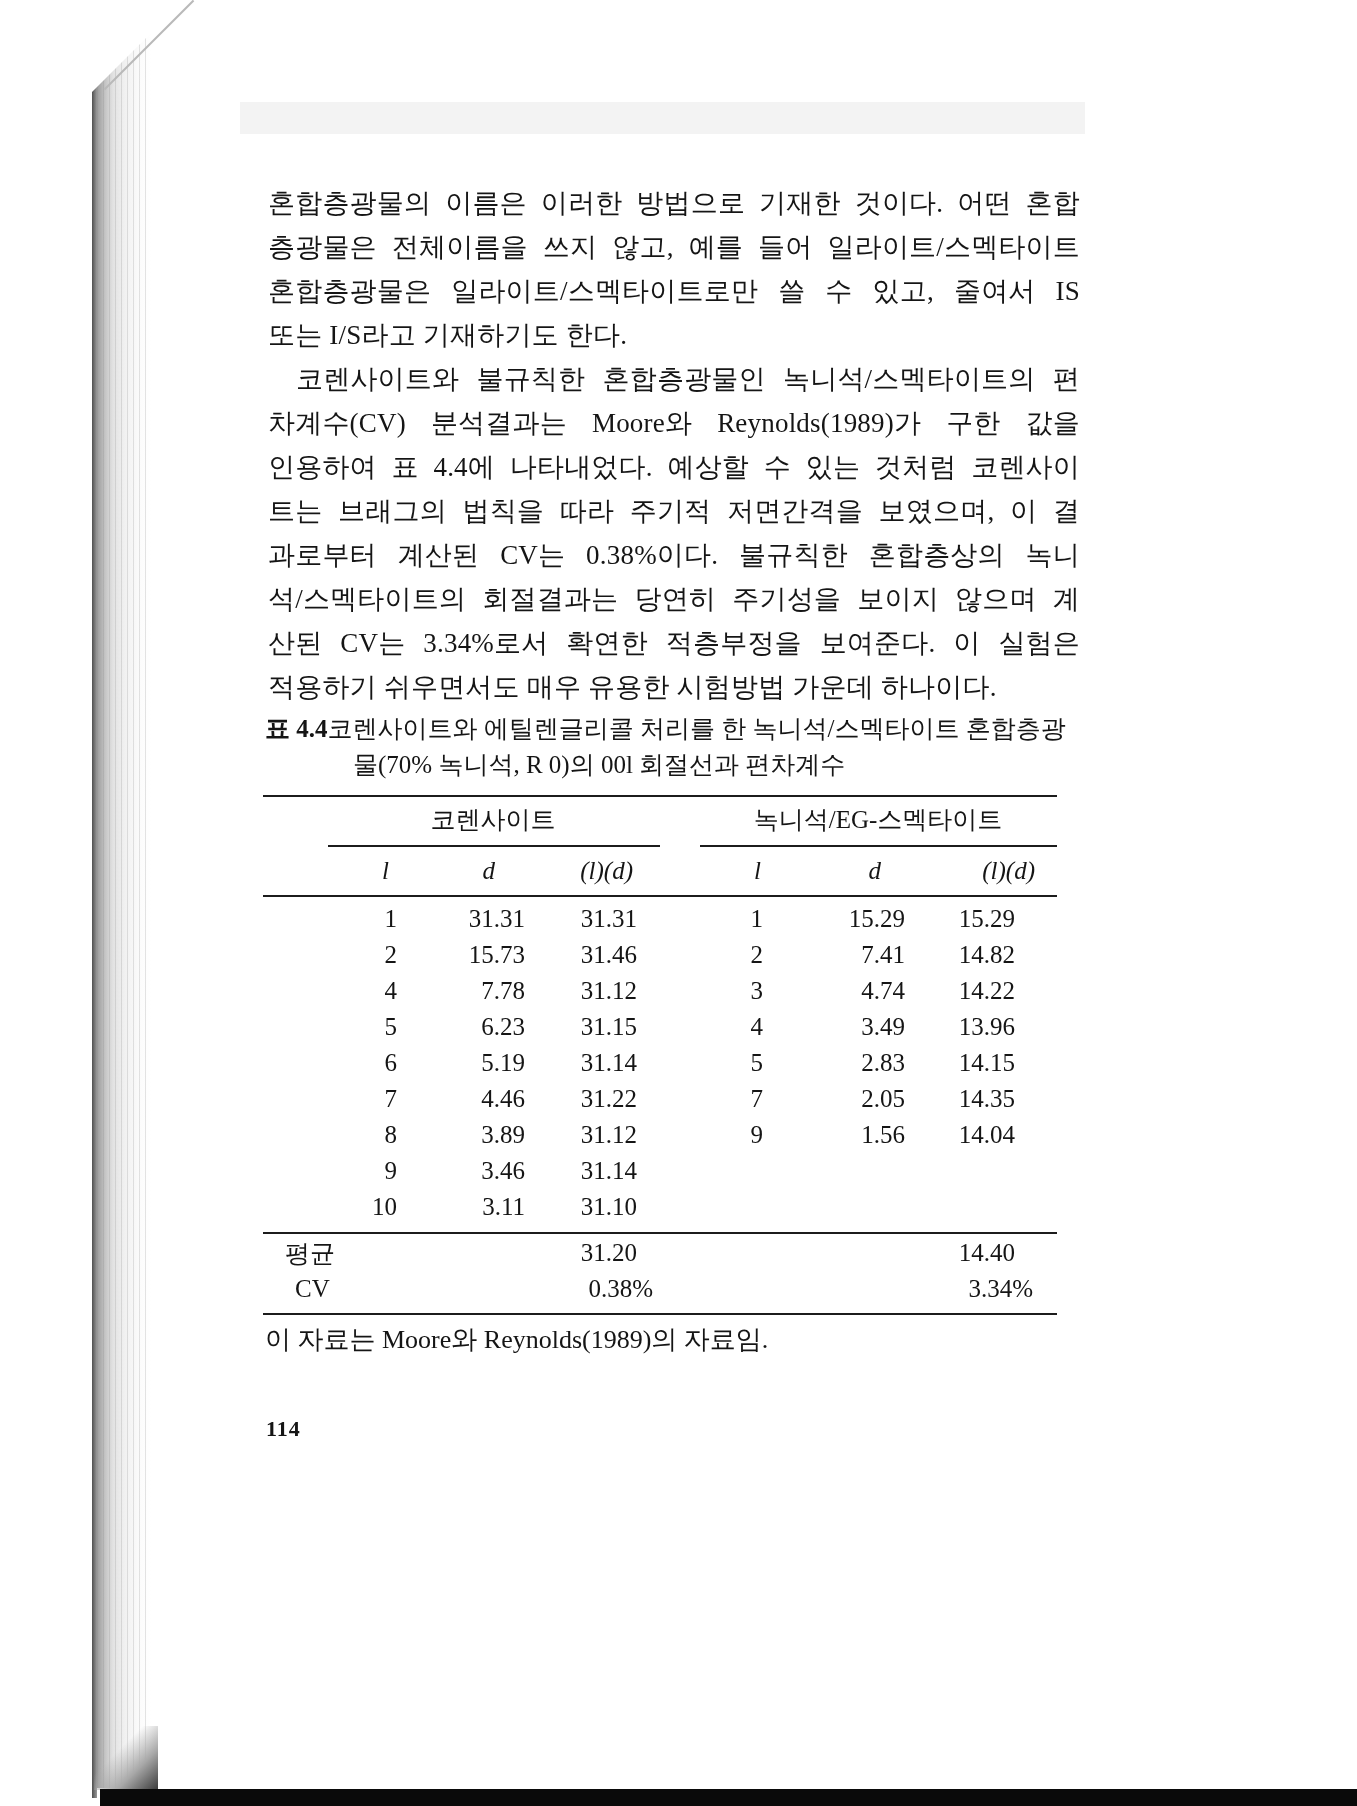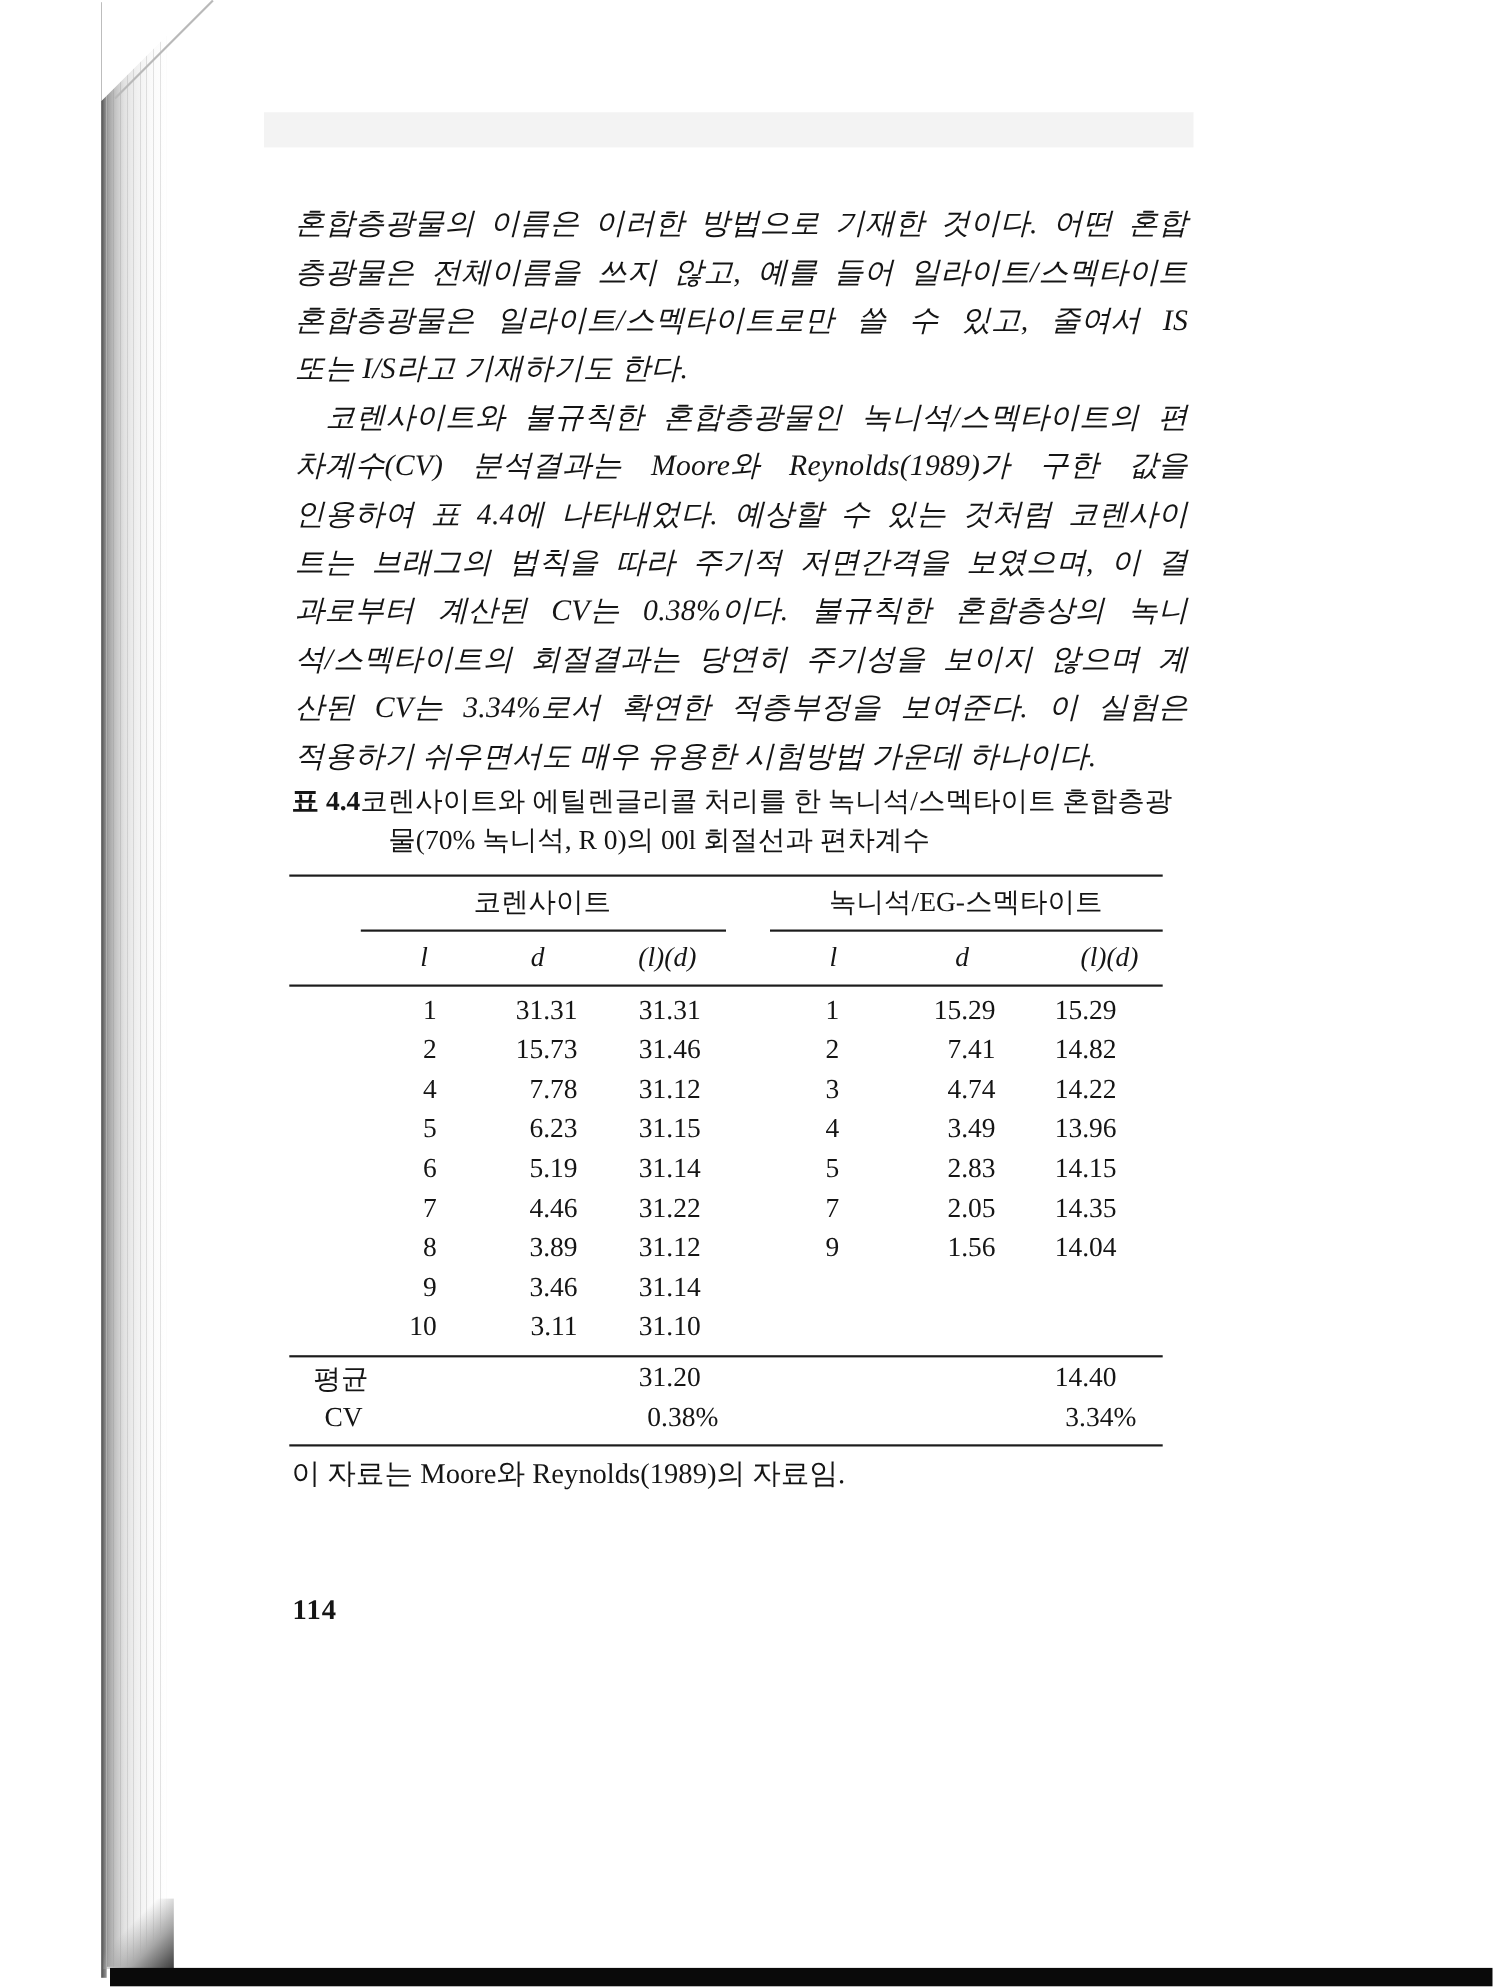--- a/index.html
+++ b/index.html
@@ -17,21 +17,21 @@
   .curl{position:absolute;left:92px;top:0;width:92px;height:92px;background:#ffffff;
     clip-path:polygon(0 0,100% 0,0 100%);}
   .curl-line{position:absolute;left:86px;top:44px;width:126px;height:2px;background:#b9b9b9;
     transform:rotate(-45deg);}
   .bl-slant{position:absolute;left:94px;top:1726px;width:64px;height:64px;
     background:linear-gradient(135deg,transparent 38%,#a8a8a8 68%,#3a3a3a 100%);}
   .bottom-bar{position:absolute;left:100px;top:1789px;width:1257px;height:17px;background:#0a0a0a;}
   .scan-band{position:absolute;left:240px;top:102px;width:845px;height:32px;background:#e9e9e9;opacity:.55;}
   
   .body-text{position:absolute;left:268px;top:181px;width:812px;
-    font-size:27px;line-height:44px;letter-spacing:.2px;font-style:italic;}
+    font-size:27px;line-height:44px;letter-spacing:.2px;}
   .jline{text-align:justify;text-align-last:justify;}
   .jline.last{text-align:justify;text-align-last:left;}
   .jline.indent{text-indent:28px;}
   
   .caption{position:absolute;left:265px;top:711px;width:810px;font-size:25px;line-height:36px;}
   .caption .cap-label{font-weight:bold;}
   .caption .cap-line2{padding-left:88px;}
   
   .dtable{position:absolute;left:263px;top:795px;width:794px;height:522px;font-size:25px;}
   .t-rule{position:absolute;height:2px;background:#1c1c1c;}
@@ -62,21 +62,21 @@
   .c7{grid-column:7;text-align:right;padding-right:42px;}
   .srow{position:absolute;left:0;width:794px;height:36px;}
   .srow-avg{top:440px;}
   .srow-cv{top:476px;}
   .s-label{grid-column:1;text-align:left;padding-left:22px;}
   .srow-cv .s-label{padding-left:32px;}
   .srow-cv .c3{padding-right:0;margin-right:-10px;text-align:right;}
   .srow-cv .c7{padding-right:24px;text-align:right;}
   
   .footnote{position:absolute;left:265px;top:1322px;width:800px;font-size:26px;}
-  .page-number{position:absolute;left:266px;top:1449px;font-size:26px;font-weight:bold;letter-spacing:1px;font-family:Liberation Serif, serif;}
+  .page-number{position:absolute;left:266px;top:1416px;font-size:22px;font-weight:bold;letter-spacing:1px;font-family:Liberation Serif, serif;}
 </style>
 </head>
 <body>
 
 <div class="cover-edge"></div>
 <div class="edge-strip"></div>
 <div class="curl"></div>
 <div class="curl-line"></div>
 <div class="bl-slant"></div>
 <div class="bottom-bar"></div>

